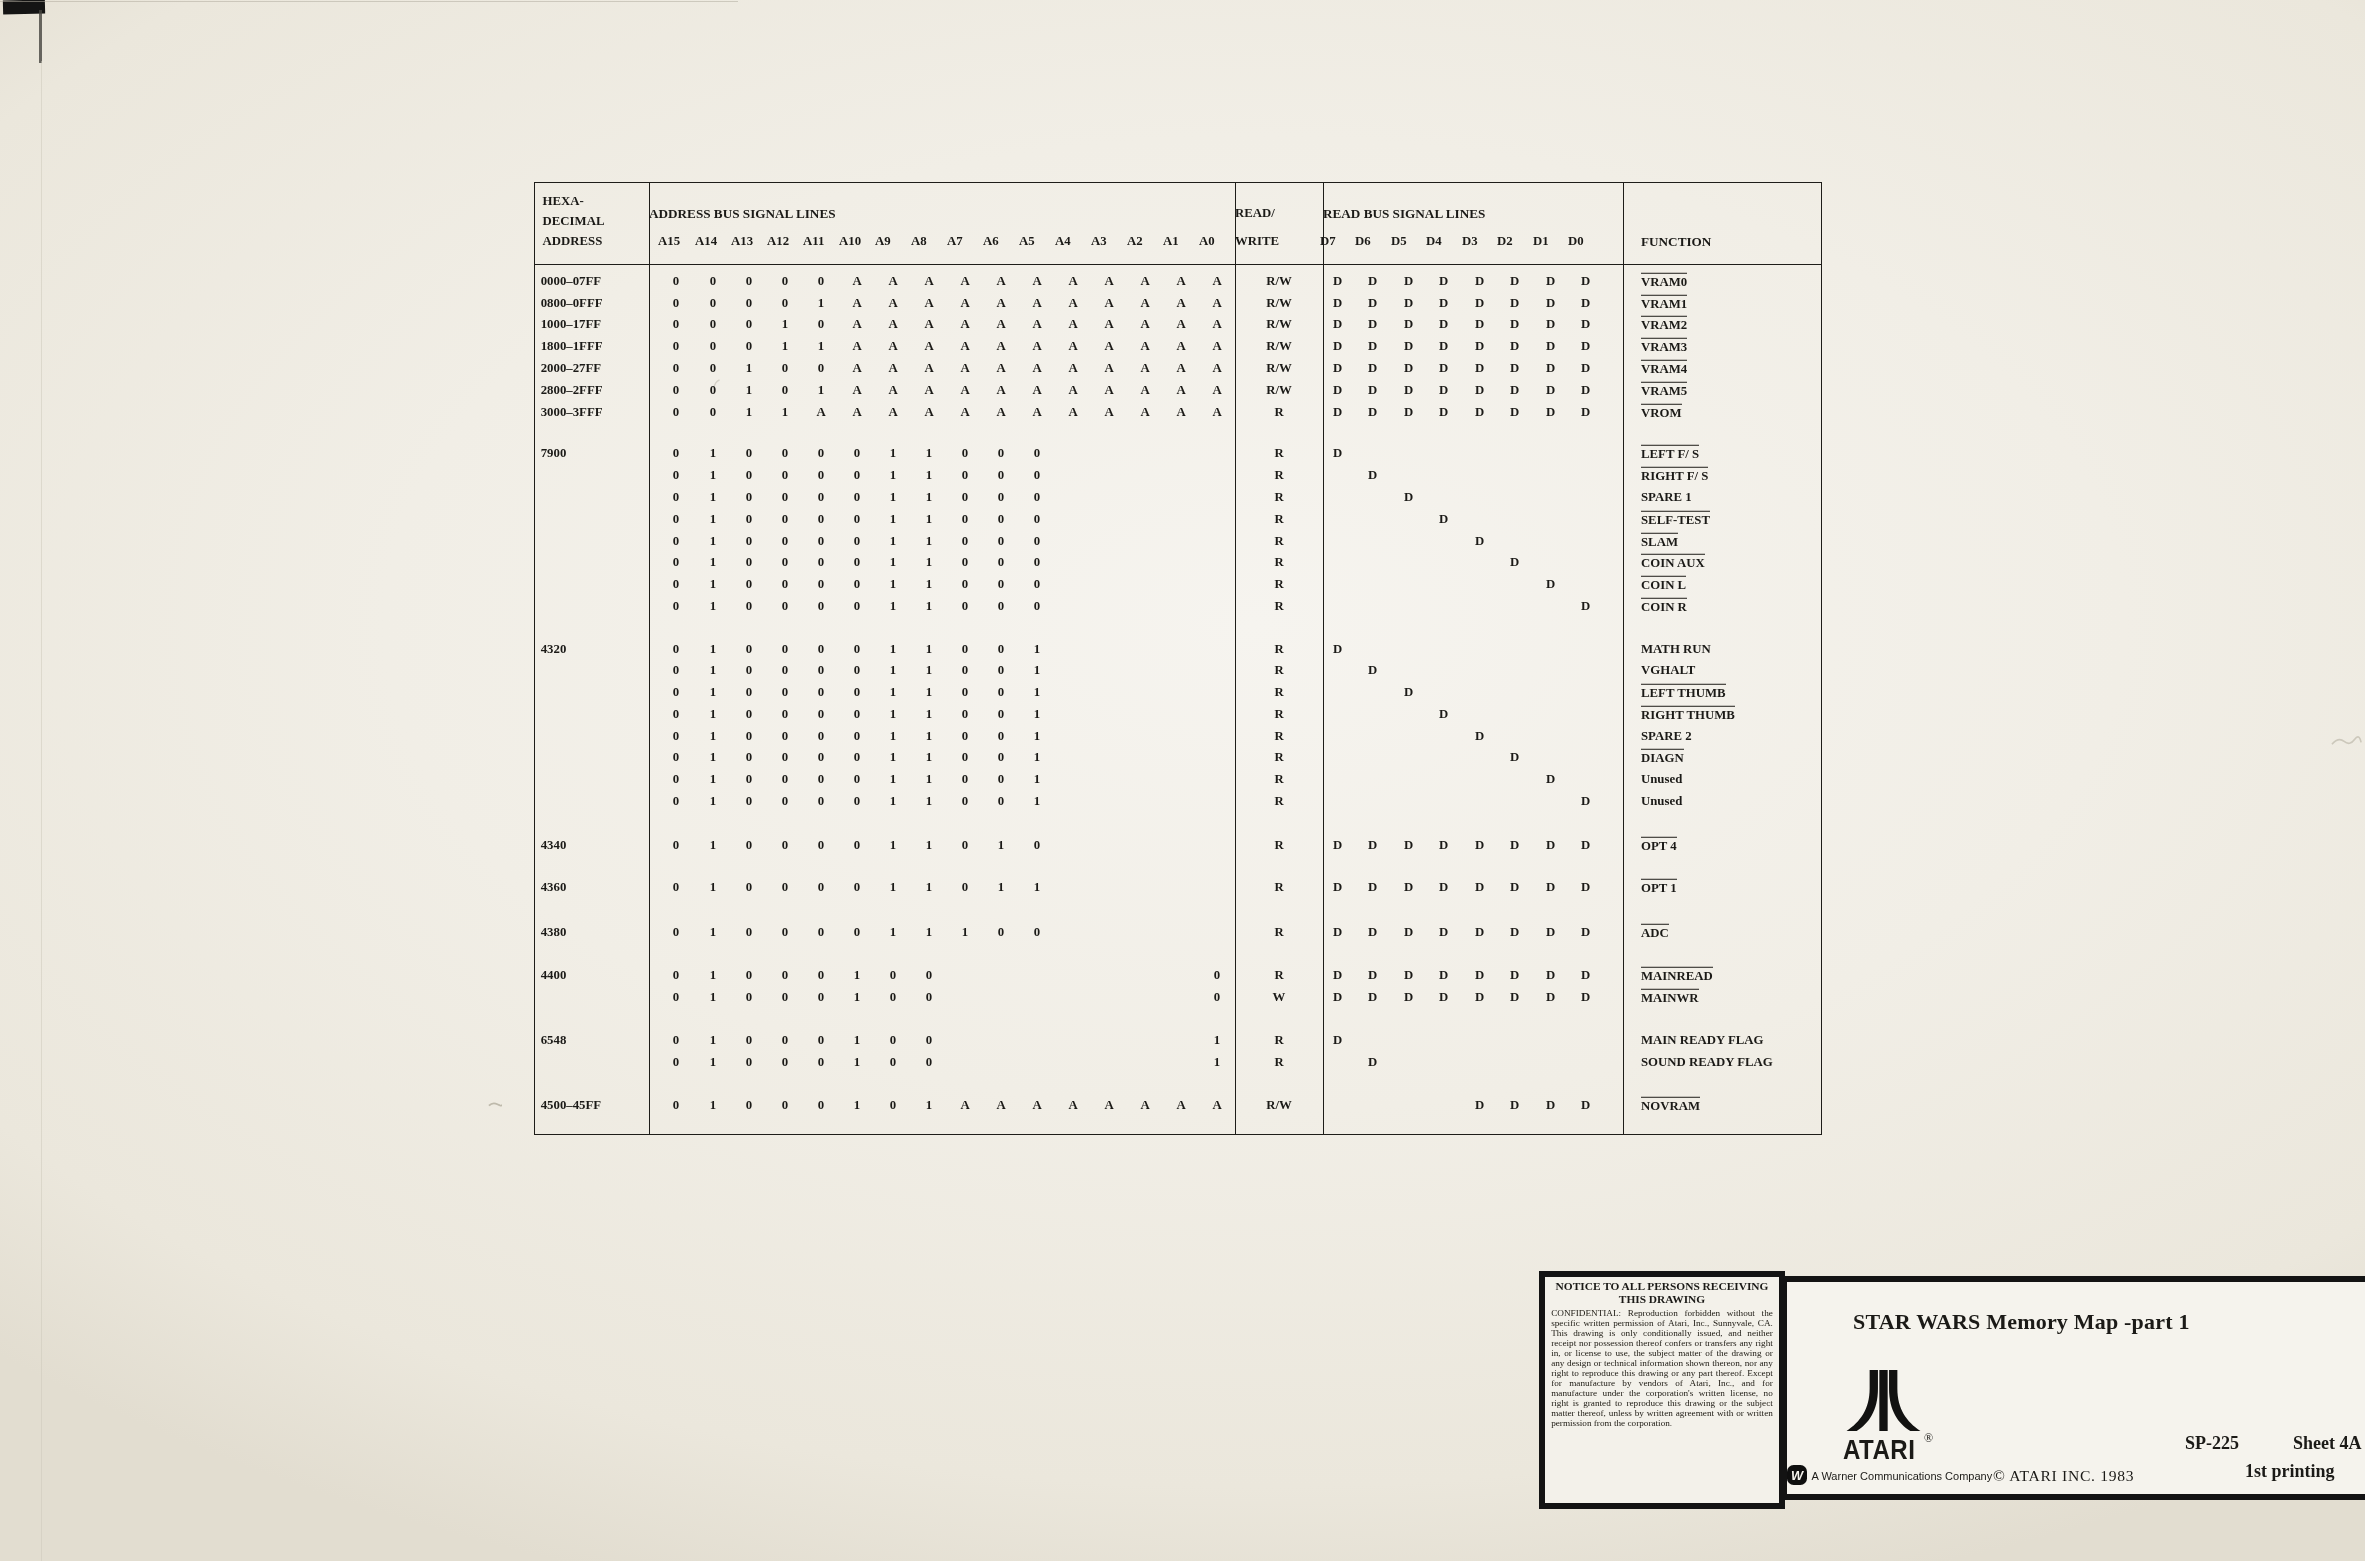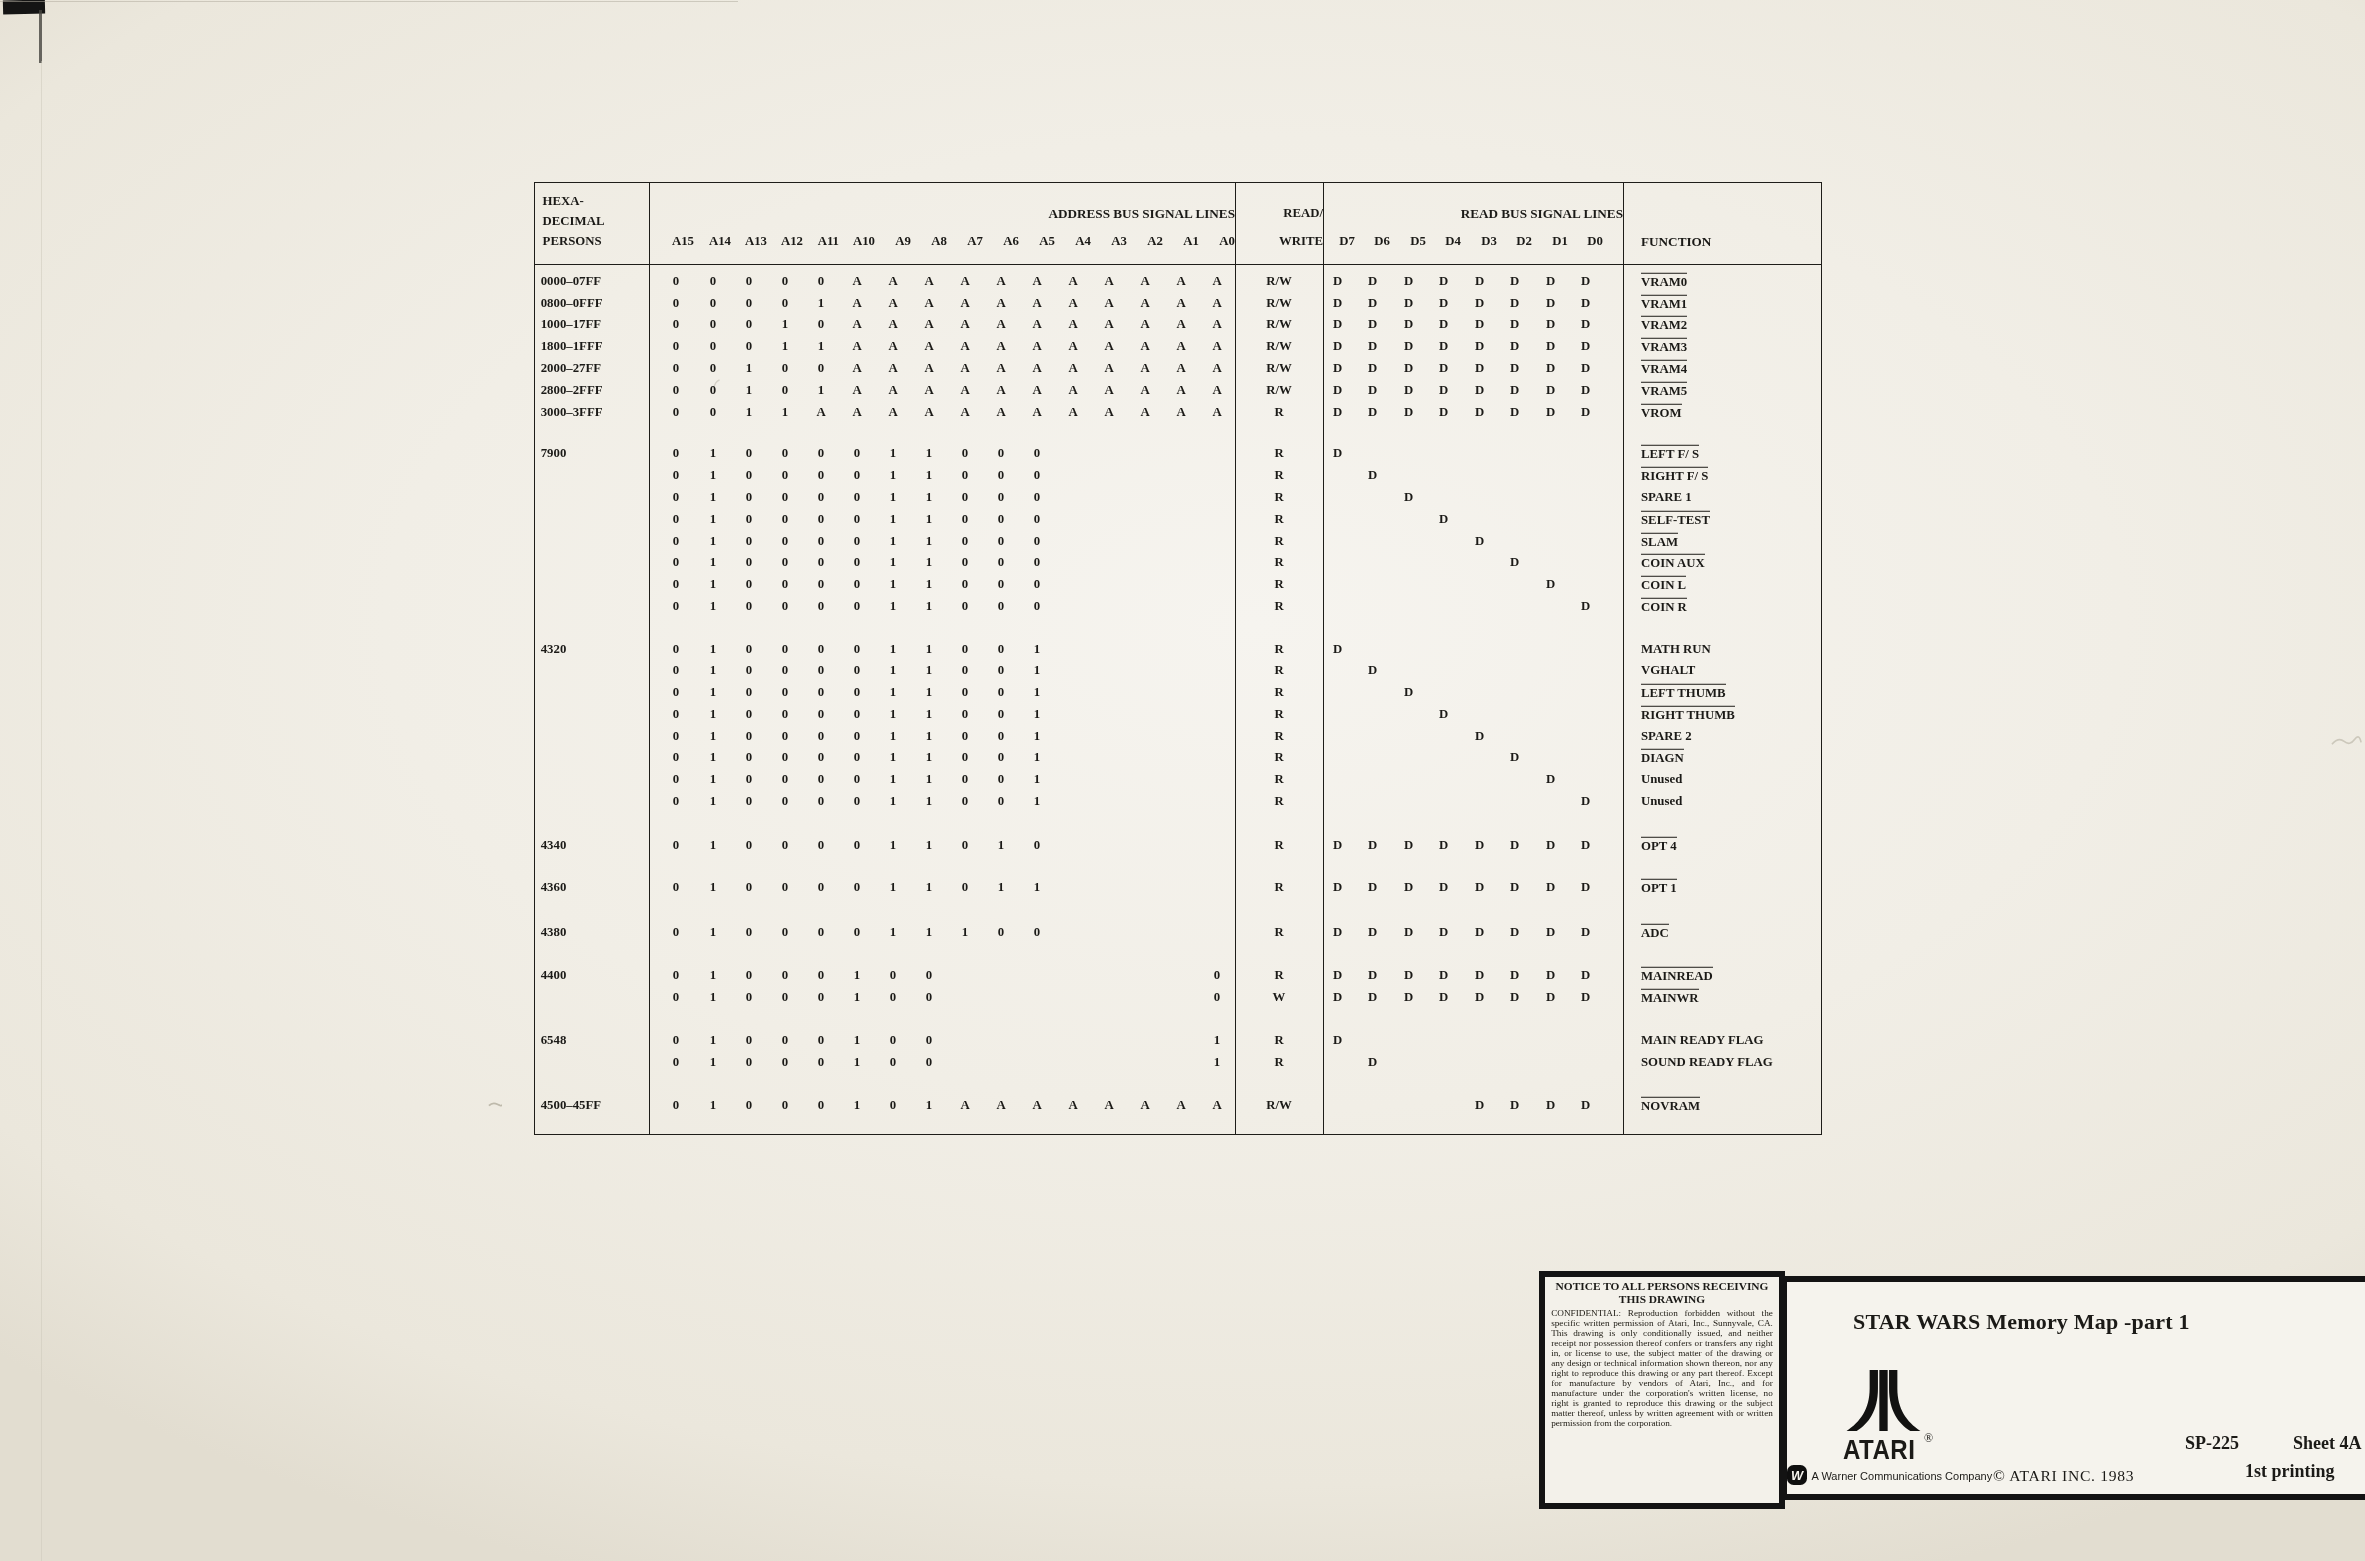--- a/index.html
+++ b/index.html
@@ -21,21 +21,21 @@
   .art-edge-line{left:41px;top:61px;width:0.9px;height:1500px;background:#ccc7b9;opacity:.5;}
   .pencil{position:absolute;opacity:.55;}
   
   .memtable{
     position:absolute;left:534px;top:182px;width:1288px;height:953px;
     border:1.9px solid #1e1d19;box-sizing:border-box;
   }
   .vline{position:absolute;top:0;bottom:0;width:1.4px;background:#1e1d19;}
   .hline-header{position:absolute;left:0;right:0;top:81px;height:1.4px;background:#1e1d19;}
   .th{position:absolute;font-weight:700;font-size:12.8px;white-space:nowrap;}
-  .th-center{text-align:right;}
+  .th-center{text-align:left;}
   .col1-line{left:7.6px;}
   .row{position:absolute;left:0;width:1284px;height:22px;}
   .cell{position:absolute;top:0;height:22px;line-height:22px;font-weight:700;font-size:12.8px;white-space:nowrap;}
   .cell-hex{left:5.7px;}
   .cell-center{text-align:center;}
   .fn{position:absolute;left:1106px;top:50%;transform:translateY(-52%);font-weight:700;font-size:12.8px;line-height:1.12;white-space:nowrap;}
   .fn.ol{border-top:1.7px solid #1e1d19;padding-top:0.5px;}
   
   .notice{
     position:absolute;left:1539px;top:1271px;width:246px;height:238px;
@@ -86,21 +86,21 @@
   <div class="memtable">
 
     <div class="vline" style="left:114px;"></div>
     <div class="vline" style="left:700px;"></div>
     <div class="vline" style="left:788px;"></div>
     <div class="vline" style="left:1088px;"></div>
     <div class="hline-header"></div>
 
     <div class="th col1-line" style="top:11.4px;">HEXA-</div>
     <div class="th col1-line" style="top:31px;">DECIMAL</div>
-    <div class="th col1-line" style="top:51px;">PERSONS</div>
+    <div class="th col1-line" style="top:51px;">ADDRESS</div>
 
     <div class="th th-center" style="left:114px;top:23px;width:586px;font-size:13.2px;">ADDRESS BUS SIGNAL LINES</div>
     <div id="a-labels">
         <div class="th th-center" style="left: 123px; top: 51px; width: 36px;">A15</div>
         <div class="th th-center" style="left: 160px; top: 51px; width: 36px;">A14</div>
         <div class="th th-center" style="left: 196px; top: 51px; width: 36px;">A13</div>
         <div class="th th-center" style="left: 232px; top: 51px; width: 36px;">A12</div>
         <div class="th th-center" style="left: 268px; top: 51px; width: 36px;">A11</div>
         <div class="th th-center" style="left: 304px; top: 51px; width: 36px;">A10</div>
         <div class="th th-center" style="left: 340px; top: 51px; width: 36px;">A9</div>

